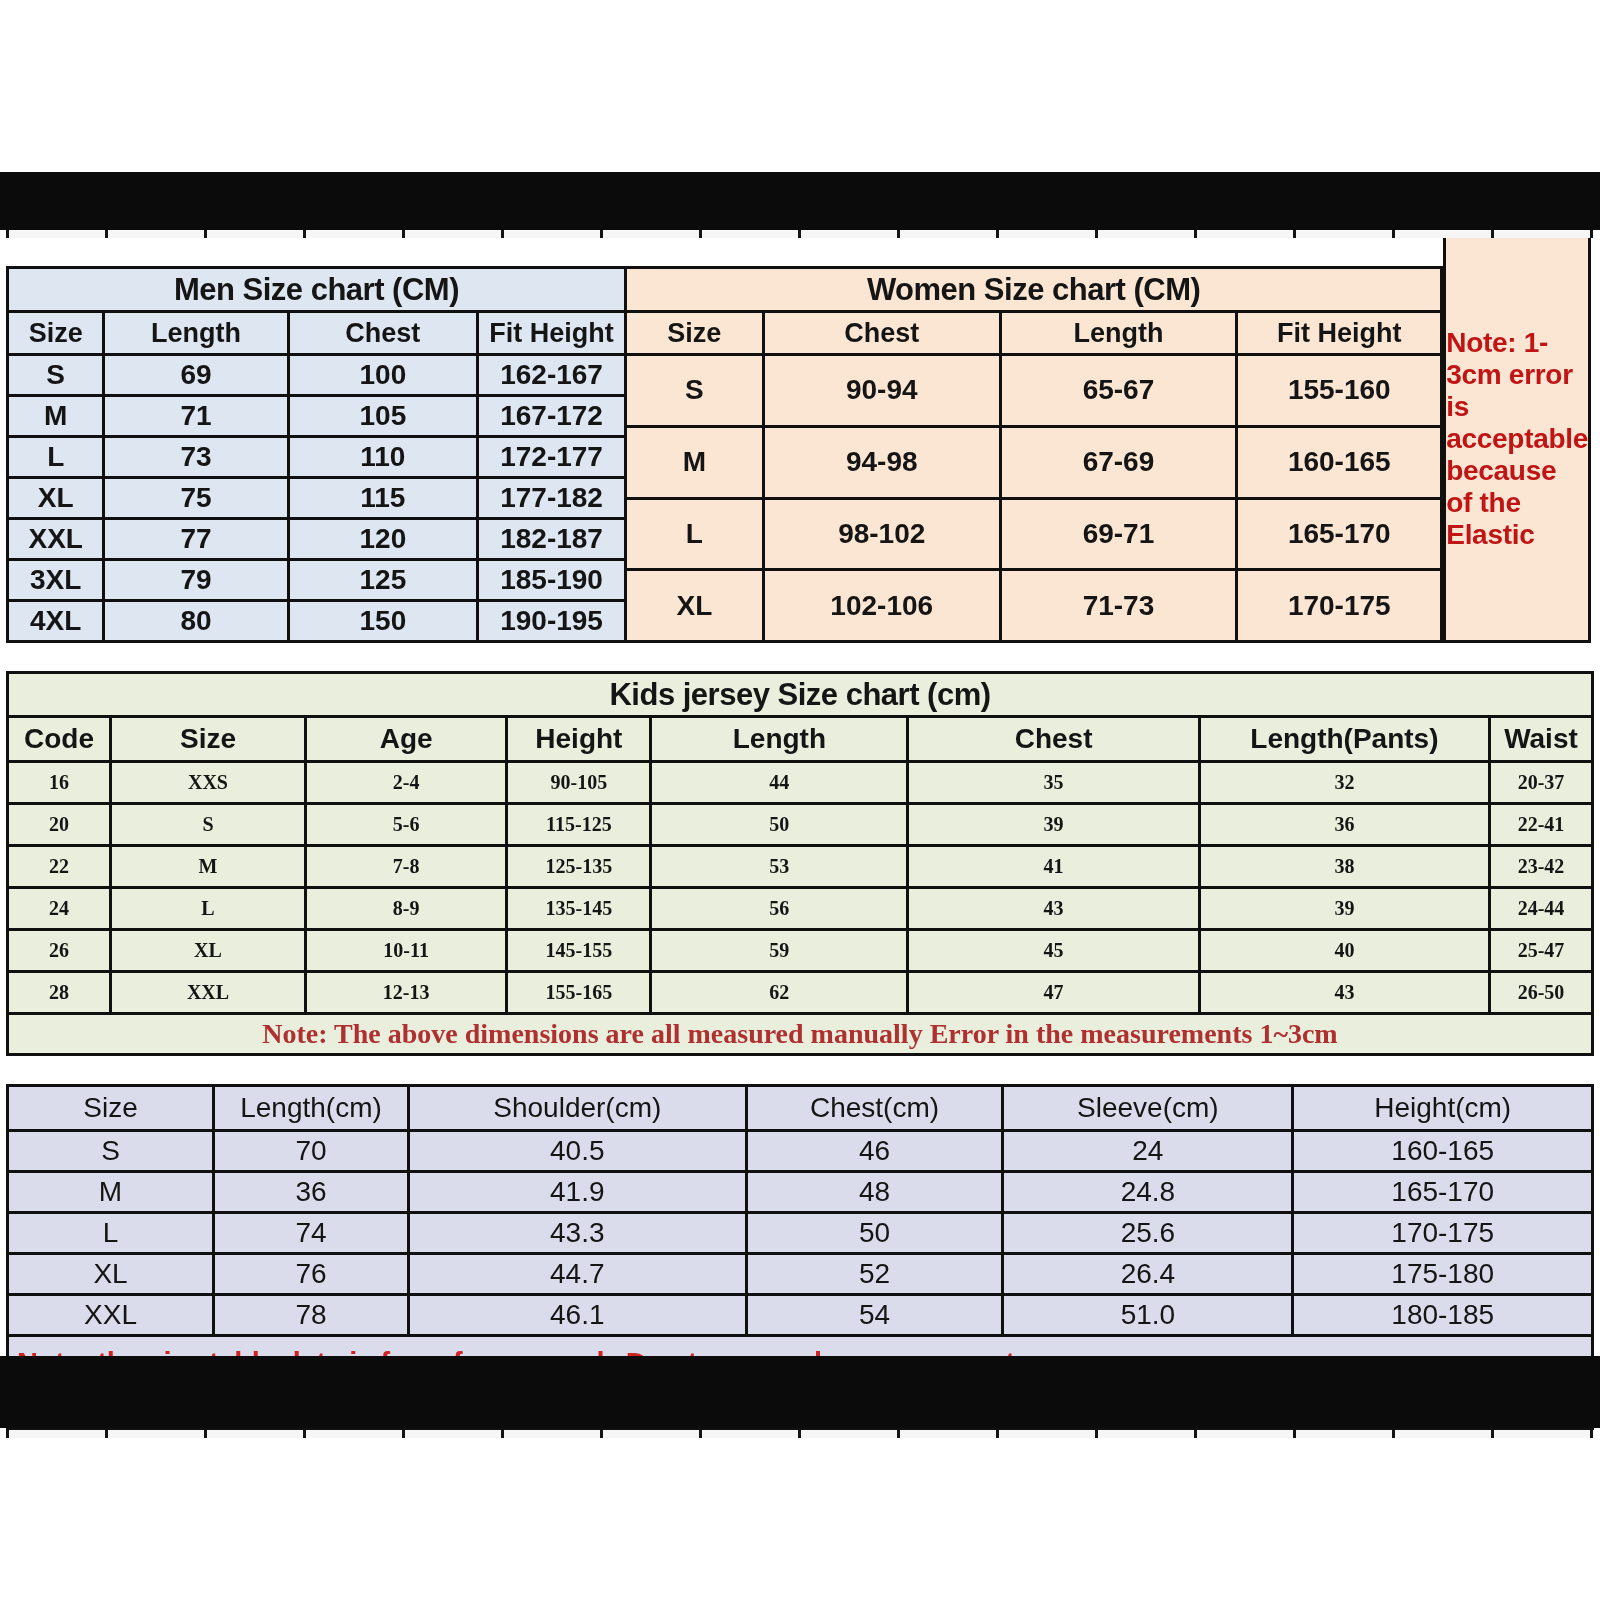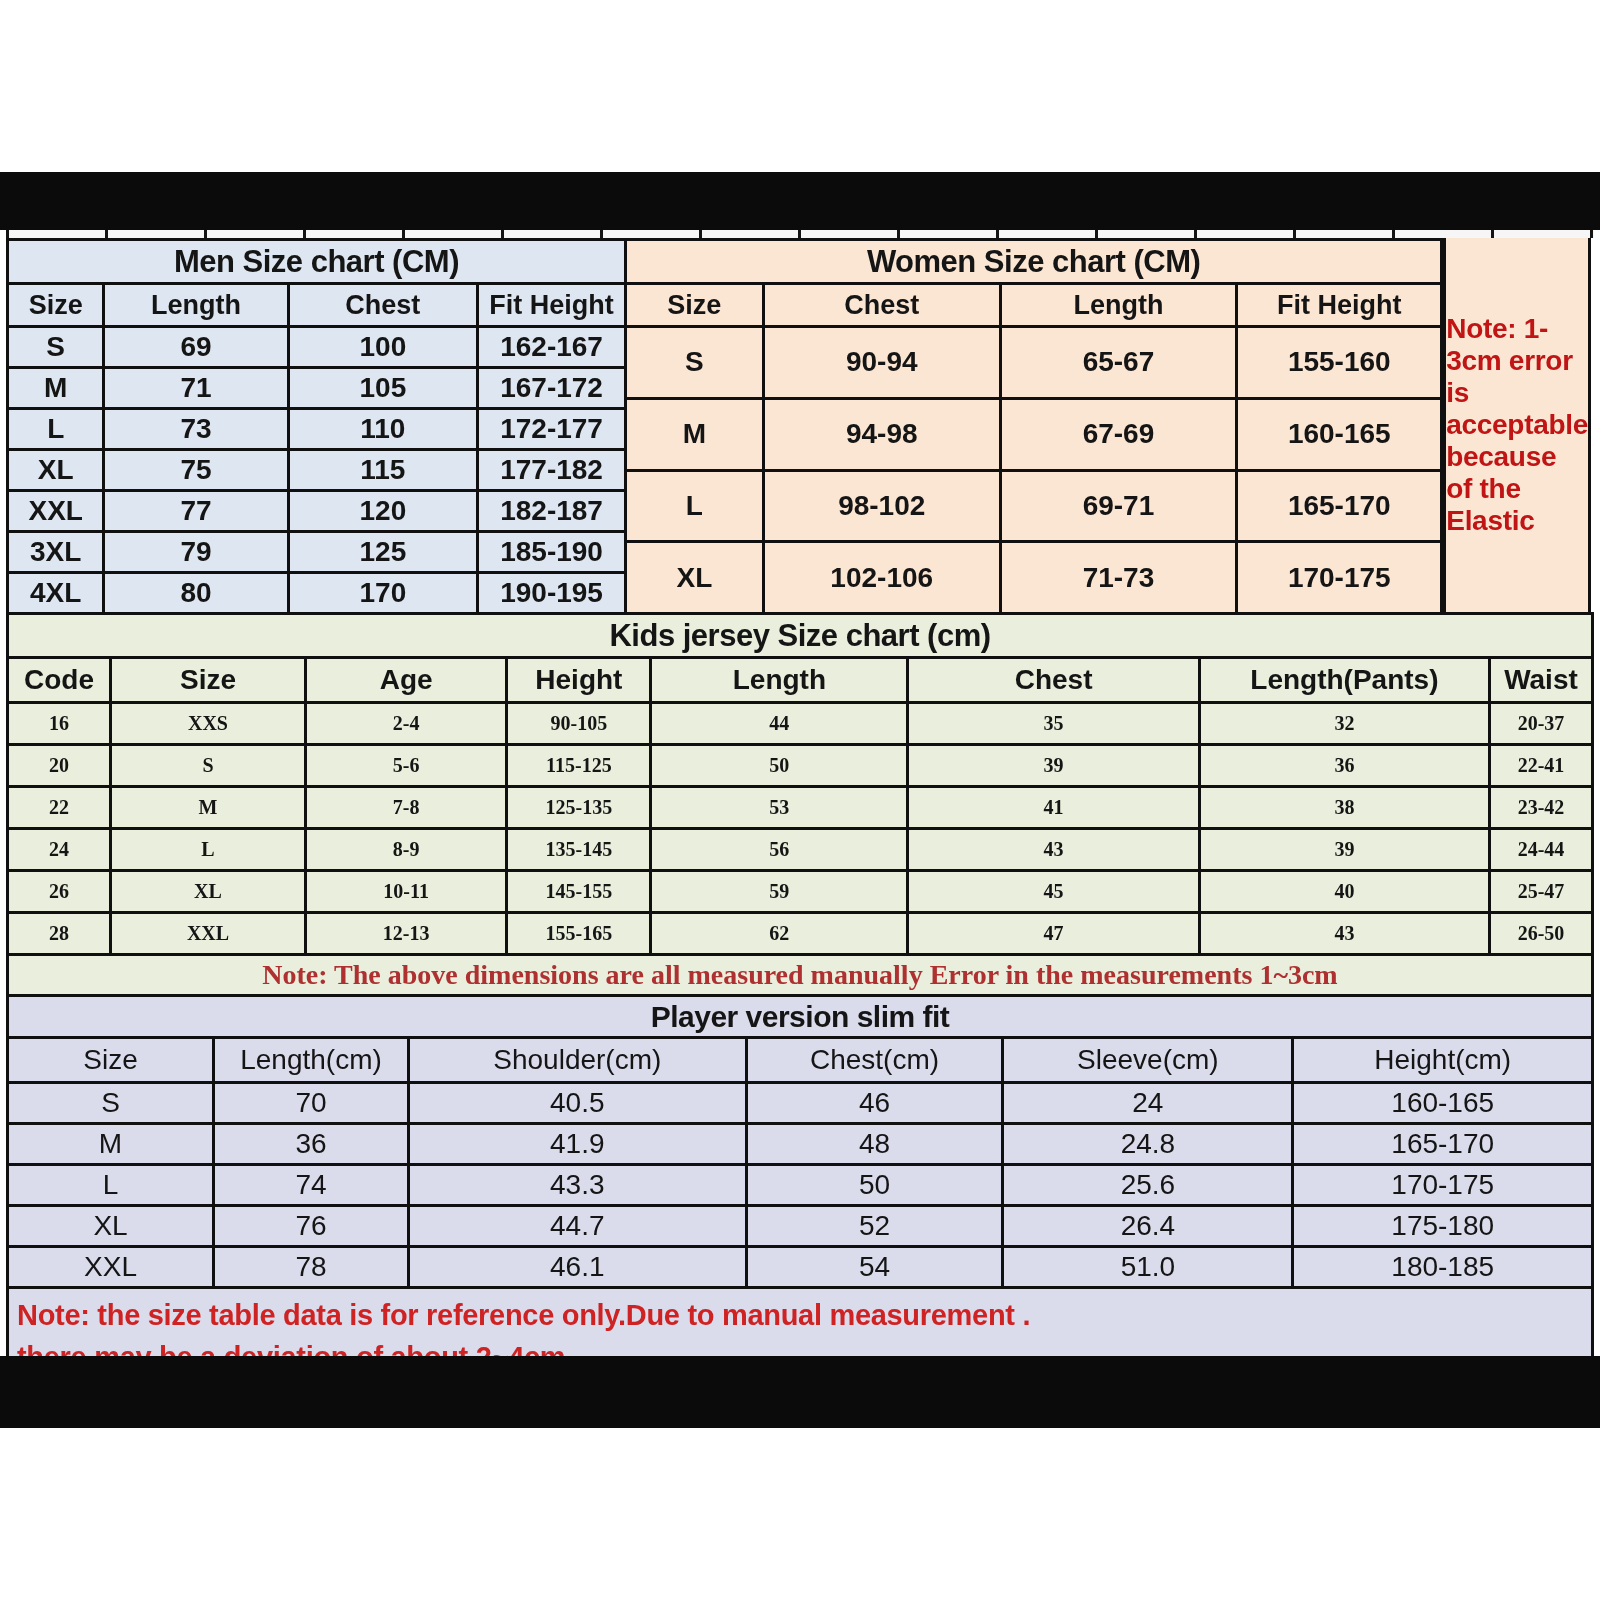--- a/index.html
+++ b/index.html
@@ -12,21 +12,21 @@
   .blackbar{position:absolute;left:0;width:1600px;background:var(--bar-black,#0b0b0b);}
   .bar-top{top:172px;height:58px;}
   .bar-bottom{top:1356px;height:72px;}
 
   .sheet{position:absolute;left:6px;top:230px;width:1588px;}
   .strip{
     height:8px;background:#f6f6f6;
     background-image:repeating-linear-gradient(90deg,#141414 0 3px,transparent 3px 99px);
   }
 
-  table.grid{width:100%;border-collapse:collapse;table-layout:fixed;}
+  table.grid{width:100%;border-collapse:collapse;table-layout:fixed;margin-top:28px;}
   table.grid th, table.grid td{
     border:3px solid var(--line,#101010);
     text-align:center;vertical-align:middle;
     overflow:hidden;white-space:nowrap;
     padding:0;color:#151515;
   }
   .title-cell{font-size:31px;font-weight:bold;letter-spacing:-0.5px;}
 
   
   .mw-row{display:flex;align-items:stretch;}
@@ -145,21 +145,21 @@
             </tr>
             <tr>
               <td>3XL</td>
               <td>79</td>
               <td>125</td>
               <td>185-190</td>
             </tr>
             <tr>
               <td>4XL</td>
               <td>80</td>
-              <td>170</td>
+              <td>150</td>
               <td>190-195</td>
             </tr>
           </tbody>
       </table>
     </div>
 
     <div class="women-col">
       <table class="grid women">
         <colgroup>
           <col style="width:16.9%">
@@ -309,23 +309,20 @@
   <table class="grid player">
     <colgroup>
       <col style="width:13.0%">
         <col style="width:12.3%">
         <col style="width:21.3%">
       <col style="width:16.2%">
         <col style="width:18.3%">
         <col style="width:18.9%">
     </colgroup>
     <thead>
-      <tr class="title-row">
-        <th colspan="6" class="title-cell">Player version slim fit</th>
-      </tr>
       <tr class="head-row">
           <th>Size</th>
           <th>Length(cm)</th>
           <th>Shoulder(cm)</th>
           <th>Chest(cm)</th>
           <th>Sleeve(cm)</th>
           <th>Height(cm)</th>
         </tr>
     </thead>
     <tbody>

